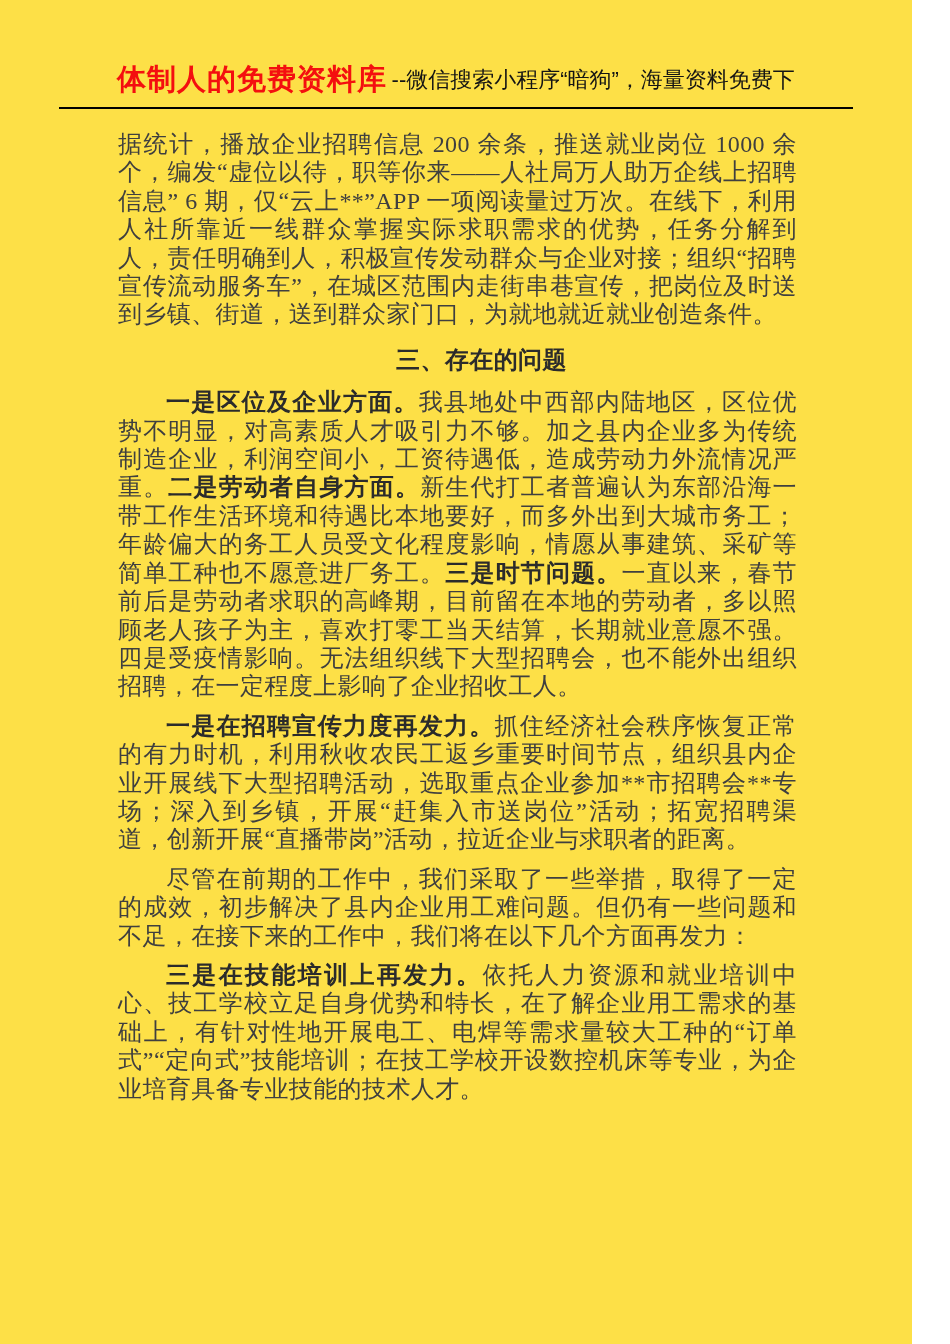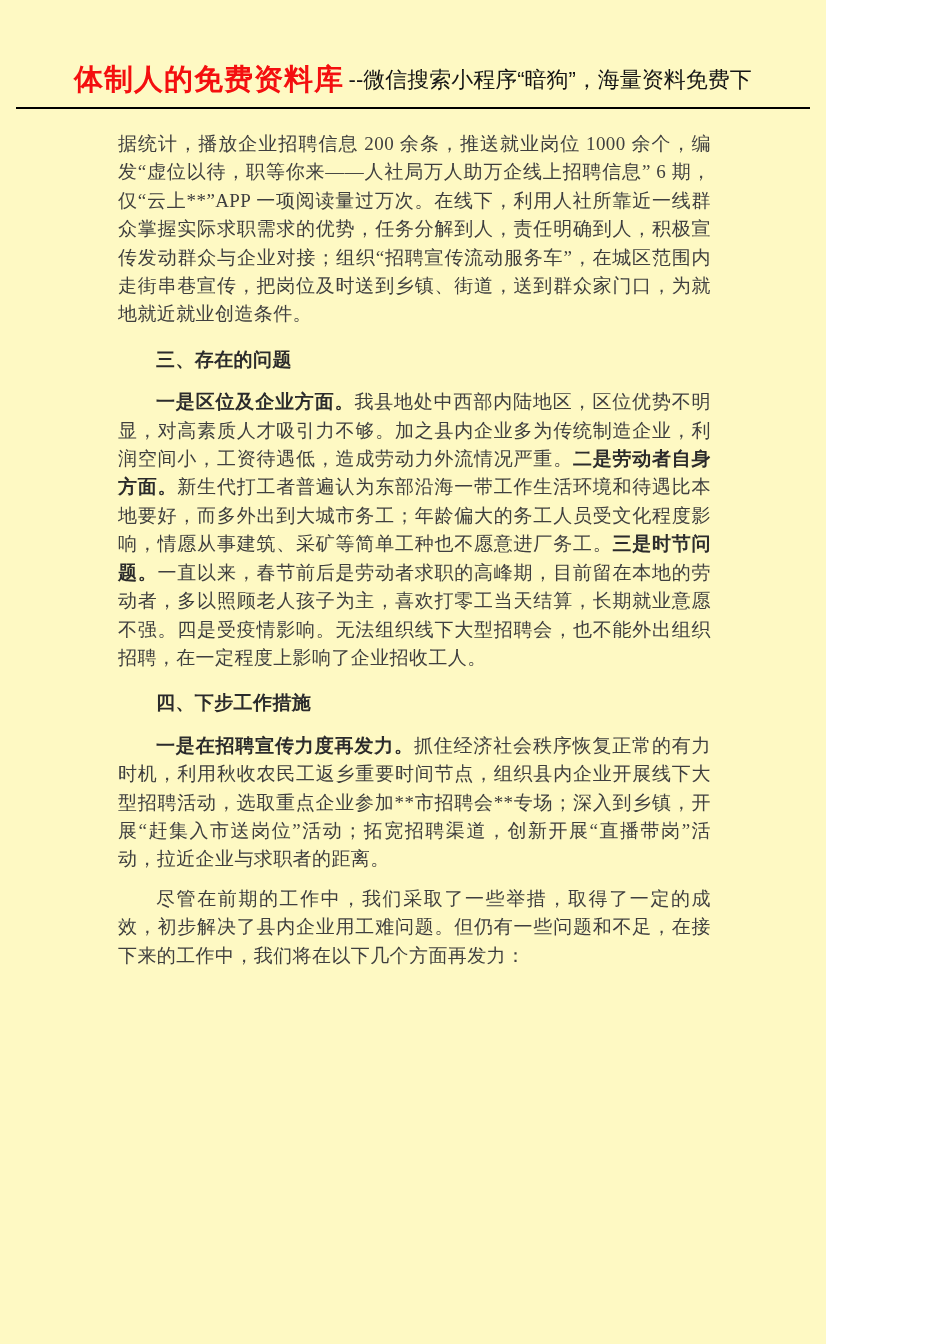--- a/index.html
+++ b/index.html
@@ -2,23 +2,23 @@
 <html><head>
 <meta charset="utf-8">
 <style>
   html, body {
     margin: 0;
     padding: 0;
     background: #ffffff;
   }
   .page {
     position: relative;
-    width: 826px;
+    width: 912px;
     height: 1344px;
-    background: #fef9c3;
+    background: #fde047;
     overflow: hidden;
     box-sizing: border-box;
   }
   
   .banner {
     width: 794px;
     margin: 60px auto 0 auto;
     text-align: center;
     white-space: nowrap;
     border-bottom: 2px solid #000000;
@@ -34,52 +34,52 @@
   .banner-subtitle {
     font-size: 22px;
     font-weight: normal;
     color: #141414;
     vertical-align: 2px;
   }
   
   .doc-body {
     margin: 21px 115px 0 118px;
     font-family: "Liberation Serif", serif;
-    font-size: 19px;
+    font-size: 24px;
     line-height: 28.4px;
     color: #3f3f3f;
     text-align: justify;
     letter-spacing: 0.4px;
   }
   .para {
     margin: 0 0 11px 0;
   }
   .para.indent {
     text-indent: 2em;
   }
   .para.heading {
     font-weight: bold;
     color: #262626;
     margin: 17px 0 14px 0;
-    text-align: left;
+    text-align: center;
   }
   .run.bold {
     font-weight: bold;
     color: #2b2b2b;
   }
 </style>
 </head>
 <body>
 
 <div class="page">
   <header class="banner" style="border-bottom-color: rgb(0, 0, 0);">
     <span class="banner-title" style="color: rgb(244, 15, 15);">体制人的免费资料库</span>
     <span class="banner-subtitle" style="color: rgb(20, 20, 20);">--微信搜索小程序“暗狗”，海量资料免费下</span>
   </header>
   <main class="doc-body" style="color: rgb(63, 63, 63);">
       <p class="para"><span class="run">据统计，播放企业招聘信息 200 余条，推送就业岗位 1000 余个，编发“虚位以待，职等你来——人社局万人助万企线上招聘信息” 6 期，仅“云上**”APP 一项阅读量过万次。在线下，利用人社所靠近一线群众掌握实际求职需求的优势，任务分解到人，责任明确到人，积极宣传发动群众与企业对接；组织“招聘宣传流动服务车”，在城区范围内走街串巷宣传，把岗位及时送到乡镇、街道，送到群众家门口，为就地就近就业创造条件。</span></p>
       <p class="para indent heading"><span class="run bold">三、存在的问题</span></p>
       <p class="para indent"><span class="run bold">一是区位及企业方面。</span><span class="run">我县地处中西部内陆地区，区位优势不明显，对高素质人才吸引力不够。加之县内企业多为传统制造企业，利润空间小，工资待遇低，造成劳动力外流情况严重。</span><span class="run bold">二是劳动者自身方面。</span><span class="run">新生代打工者普遍认为东部沿海一带工作生活环境和待遇比本地要好，而多外出到大城市务工；年龄偏大的务工人员受文化程度影响，情愿从事建筑、采矿等简单工种也不愿意进厂务工。</span><span class="run bold">三是时节问题。</span><span class="run">一直以来，春节前后是劳动者求职的高峰期，目前留在本地的劳动者，多以照顾老人孩子为主，喜欢打零工当天结算，长期就业意愿不强。四是受疫情影响。无法组织线下大型招聘会，也不能外出组织招聘，在一定程度上影响了企业招收工人。</span></p>
-      <p class="para indent heading"><span class="run bold">四、下步工作措施</span></p>
       <p class="para indent"><span class="run bold">一是在招聘宣传力度再发力。</span><span class="run">抓住经济社会秩序恢复正常的有力时机，利用秋收农民工返乡重要时间节点，组织县内企业开展线下大型招聘活动，选取重点企业参加**市招聘会**专场；深入到乡镇，开展“赶集入市送岗位”活动；拓宽招聘渠道，创新开展“直播带岗”活动，拉近企业与求职者的距离。</span></p>
       <p class="para indent"><span class="run">尽管在前期的工作中，我们采取了一些举措，取得了一定的成效，初步解决了县内企业用工难问题。但仍有一些问题和不足，在接下来的工作中，我们将在以下几个方面再发力：</span></p>
+      <p class="para indent"><span class="run bold">三是在技能培训上再发力。</span><span class="run">依托人力资源和就业培训中心、技工学校立足自身优势和特长，在了解企业用工需求的基础上，有针对性地开展电工、电焊等需求量较大工种的“订单式”“定向式”技能培训；在技工学校开设数控机床等专业，为企业培育具备专业技能的技术人才。</span></p>
     </main>
 </div>
 
 </body></html>

